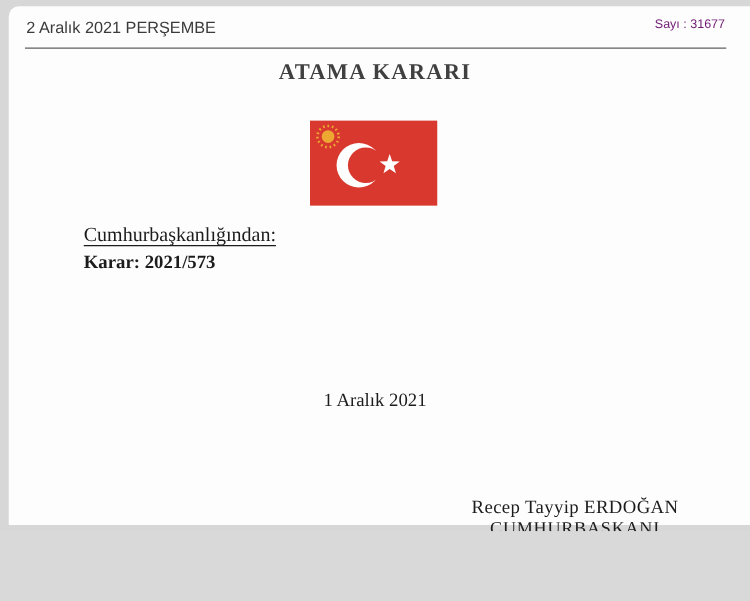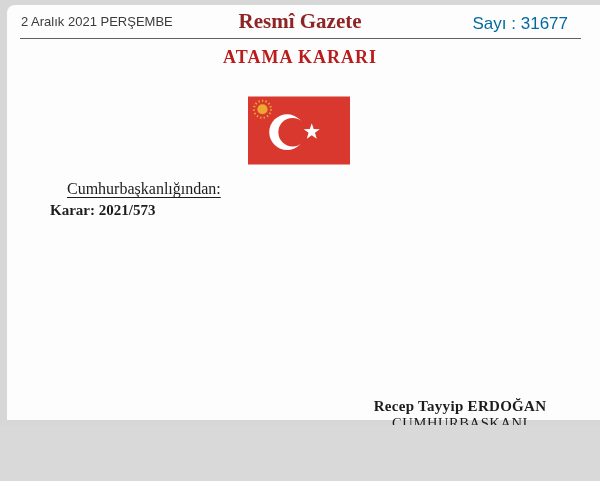--- a/index.html
+++ b/index.html
@@ -40,45 +40,45 @@
     right: 0;
     top: 9px;
     text-align: center;
     font-family: "Liberation Serif", serif;
     font-weight: bold;
     font-size: 21px;
     color: #8e2424;
   }
   .masthead-issue {
     position: absolute;
-    right: 32px;
+    right: 20px;
     top: 14px;
     font-family: "Liberation Sans", sans-serif;
-    font-size: 17px;
-    color: #0369a1;
+    font-size: 10px;
+    color: #701a75;
   }
   .masthead-rule {
     position: absolute;
     left: 20px;
     right: 19px;
     top: 38px;
     height: 1px;
     background: #606060;
   }
   
   .section-title {
     position: absolute;
     left: 0;
     right: 0;
     top: 47px;
     text-align: center;
     font-weight: bold;
     font-size: 18px;
     letter-spacing: 1px;
-    color: #b91c1c;
+    color: #404040;
   }
   
   .flag-wrap {
     position: absolute;
     left: 248px;
     top: 96px;
     width: 102px;
     height: 69px;
   }
   .flag-wrap svg { display: block; width: 100%; height: 100%; }
@@ -86,21 +86,21 @@
   .decree-authority {
     position: absolute;
     left: 67px;
     top: 180px;
     font-size: 16px;
     text-decoration: underline;
     text-underline-offset: 3px;
   }
   .decree-number {
     position: absolute;
-    left: 50px;
+    left: 67px;
     top: 202px;
     font-size: 15px;
     font-weight: bold;
   }
   .decree-body {
     position: absolute;
     left: 27px;
     top: 228px;
     width: 549px;
     font-size: 15px;
@@ -119,36 +119,35 @@
   
   .signature-block {
     position: absolute;
     left: 320px;
     width: 280px;
     top: 398px;
     text-align: center;
   }
   .signature-name {
     font-size: 15px;
-    font-weight: bold;
+    font-weight: normal;
     letter-spacing: 0.3px;
   }
   .signature-title {
     font-size: 14.5px;
     letter-spacing: 0.6px;
   }
 </style>
 </head>
 <body>
 
 <div class="stage">
   <div class="sheet"></div>
 
   <div class="masthead-date">2 Aralık 2021 PERŞEMBE</div>
-  <div class="masthead-title">Resmî Gazete</div>
   <div class="masthead-issue">Sayı : 31677</div>
   <div class="masthead-rule"></div>
 
   <div class="section-title">ATAMA KARARI</div>
 
   <div class="flag-wrap" role="img" aria-label="turkish-flag-with-presidential-sun-emblem">
     <svg viewBox="0 0 120 80" xmlns="http://www.w3.org/2000/svg">
       <rect x="0" y="0" width="120" height="80" fill="#d8382e"></rect>
       <g>
         <circle cx="17" cy="15" r="6" fill="#eda832"></circle>
@@ -157,18 +156,19 @@
       <g>
         <circle cx="46" cy="42" r="21" fill="#ffffff"></circle>
         <circle cx="52.5" cy="42" r="16.8" fill="#d8382e"></circle>
       </g>
       <polygon fill="#ffffff" points="75,31.5 77.35,38.26 84.51,38.41 78.8,42.74 80.88,49.59 75,45.5 69.12,49.59 71.2,42.74 65.49,38.41 72.65,38.26"></polygon>
     </svg>
   </div>
 
   <div class="decree-authority">Cumhurbaşkanlığından:</div>
   <div class="decree-number">Karar: 2021/573</div>
+  <div class="decree-date">1 Aralık 2021</div>
 
   <div class="signature-block">
     <div class="signature-name">Recep Tayyip ERDOĞAN</div>
     <div class="signature-title">CUMHURBAŞKANI</div>
   </div>
 </div>
 
 </body></html>

